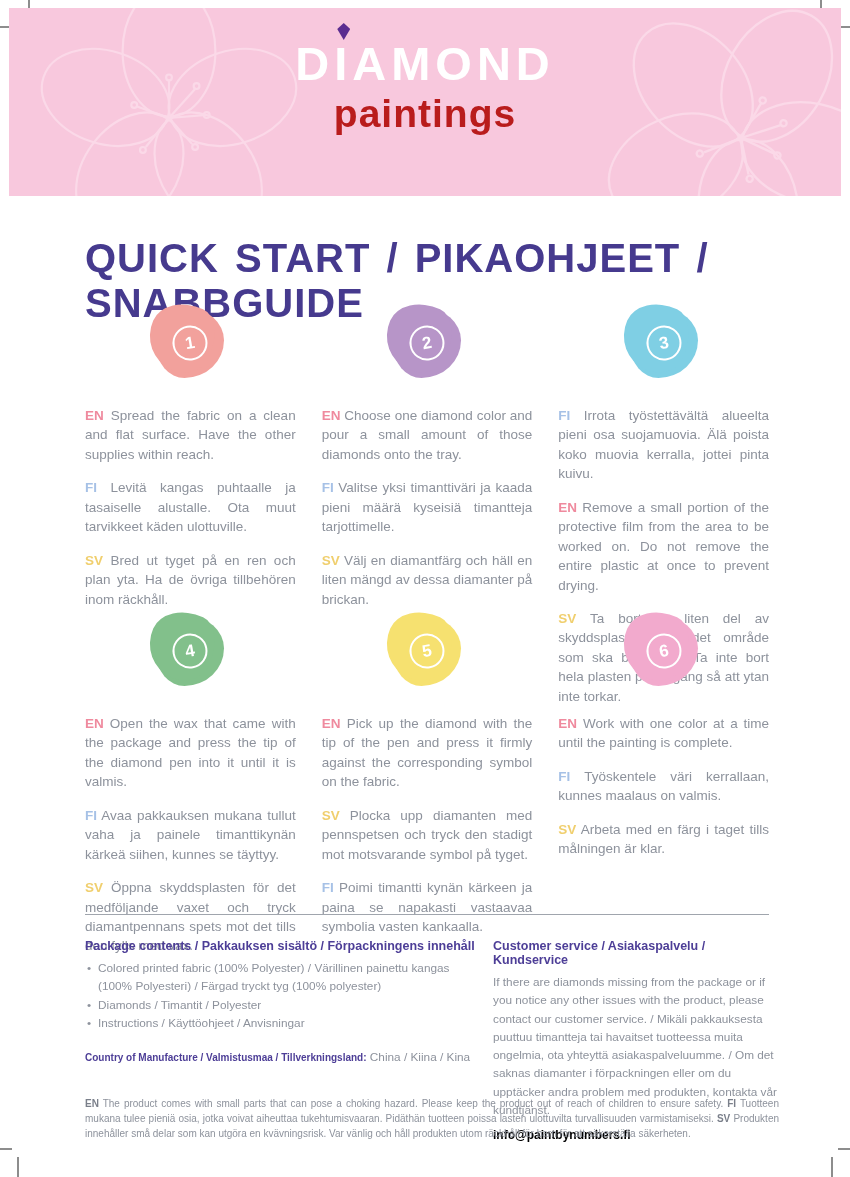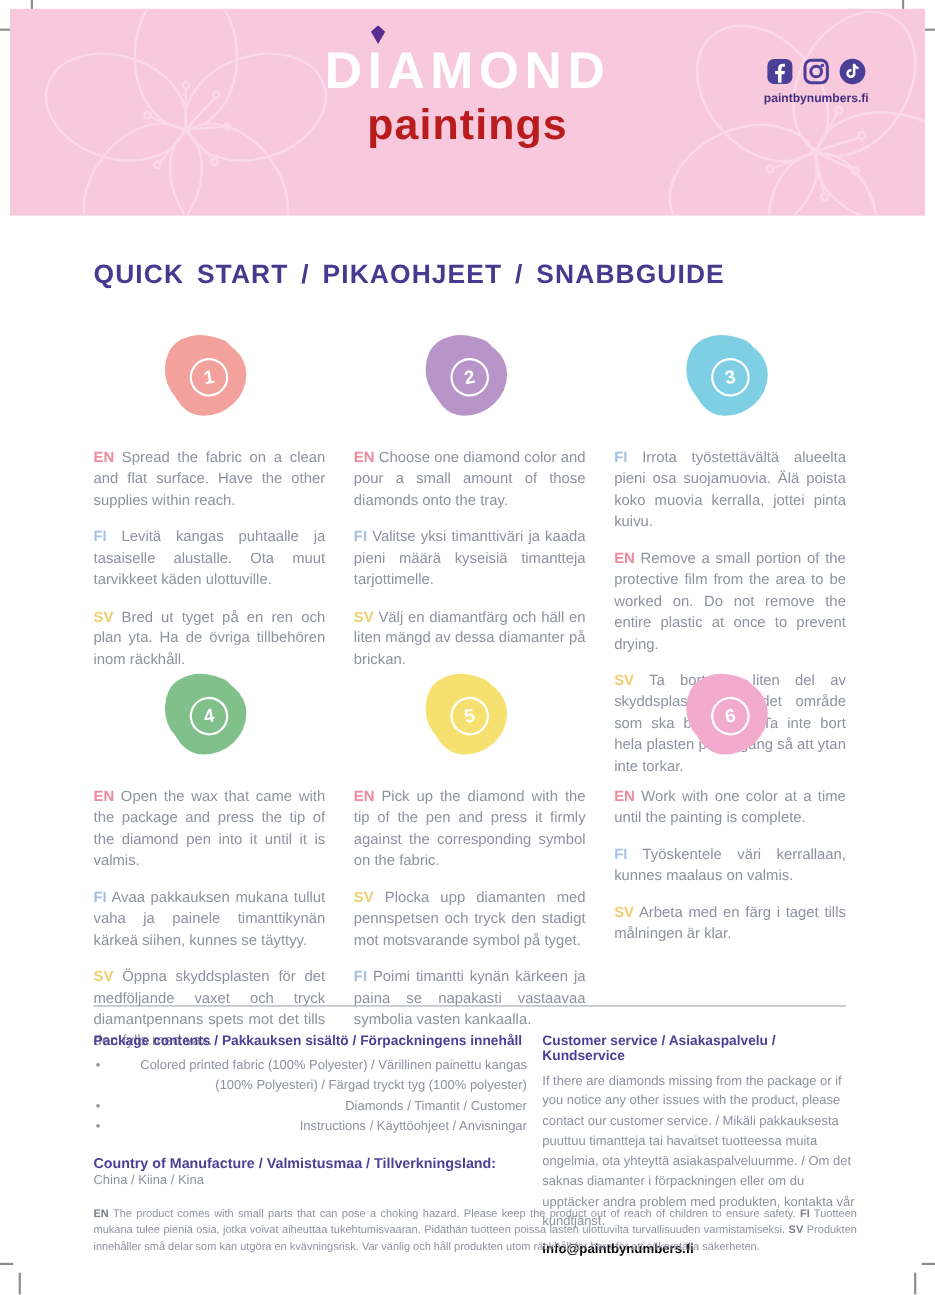--- a/index.html
+++ b/index.html
@@ -31,21 +31,21 @@
                 width:13px;height:17px;background:#5b2d90;
                 clip-path:polygon(50% 0,100% 35%,50% 100%,0 35%);}
   .logo-sub{margin-top:6px;font-size:39px;font-weight:600;letter-spacing:1px;color:#b91c1c;line-height:1.1;}
 
   .social{position:absolute;top:44px;right:40px;width:118px;text-align:center;}
   .social-icons{display:flex;justify-content:center;gap:7px;}
   .sicon{width:26px;height:26px;display:block;cursor:pointer;}
   .social-site{margin-top:6px;font-size:11px;font-weight:700;color:#43317f;}
 
   
-  .page-title{position:absolute;left:85px;top:236px;font-size:24px;font-weight:800;
+  .page-title{position:absolute;left:85px;top:236px;font-size:40px;font-weight:800;
               color:#463a8e;letter-spacing:1px;word-spacing:4px;}
 
   
   .steps-row{position:absolute;left:85px;width:684px;display:grid;
              grid-template-columns:1fr 1fr 1fr;column-gap:26px;}
   .steps-row.row1{top:302px;}
   .steps-row.row2{top:610px;}
   .step-badge-wrap{height:98px;display:flex;justify-content:center;align-items:flex-start;padding-top:6px;}
   .step-badge{position:relative;width:68px;height:70px;
               border-radius:46% 54% 58% 42% / 52% 46% 54% 48%;}
@@ -60,25 +60,25 @@
   .lang{font-weight:700;margin-top:16px;}
   .lang-en{color:#ef8a9e;}
   .lang-fi{color:#a6c1e6;}
   .lang-sv{color:#f0cf6e;}
 
   
   .divider{position:absolute;left:85px;top:914px;width:684px;height:1px;background:#a0a5ad;}
   .bottom{position:absolute;left:85px;top:939px;width:692px;display:grid;
           grid-template-columns:394px 1fr;column-gap:14px;}
   .b-head{font-size:12.5px;font-weight:700;color:#4d3e97;margin:0 0 6px;}
-  .pkg-list{list-style:none;margin:0;padding:0;font-size:11.8px;color:#8d929c;line-height:1.55;text-align:right;}
+  .pkg-list{list-style:none;margin:0;padding:0;font-size:11.8px;color:#8d929c;line-height:1.55;}
   .pkg-list li{position:relative;padding-left:13px;}
   .pkg-list li::before{content:"\2022";position:absolute;left:2px;}
   .manufacture{margin:18px 0 0;font-size:11.8px;color:#8d929c;}
-  .manufacture b{color:#4d3e97;font-size:13px;}
+  .manufacture b{color:#4d3e97;font-size:10px;}
   .cs-body{font-size:11.8px;color:#8d929c;line-height:1.55;margin:0;}
   .cs-email{margin:9px 0 0;font-size:12px;font-weight:700;color:#000000;cursor:pointer;}
 
   .footer-note{position:absolute;left:85px;top:1086px;width:694px;font-size:10px;
                line-height:1.5;color:#8d929c;text-align:justify;}
   .footer-note b{color:#7a7f8a;}
 </style>
 </head>
 <body>
 
@@ -144,38 +144,20 @@
         <span>D</span>
         <span class="logo-i-wrap">
           <span class="logo-diamond"></span>
           <span>I</span>
         </span>
         <span>AMOND</span>
       </div>
       <div class="logo-sub">paintings</div>
     </div>
 
-    <div class="social">
-      <div class="social-icons">
-        <svg class="sicon" viewBox="0 0 24 24">
-          <rect x="1.5" y="1.5" width="21" height="21" rx="5.5" fill="#4a3e96"></rect>
-          <path fill="#ffffff" d="M13.4 21.5v-7.1h2.44l.37-2.84h-2.81V9.45c0-.82.23-1.38 1.4-1.38h1.5V5.53c-.26-.03-1.15-.11-2.19-.11-2.17 0-3.65 1.32-3.65 3.75v2.38H8v2.84h2.46v7.11h2.94z"></path>
-        </svg>
-        <svg class="sicon" viewBox="0 0 24 24">
-          <rect x="2.6" y="2.6" width="18.8" height="18.8" rx="5.2" fill="none" stroke="#4a3e96" stroke-width="2.5"></rect>
-          <circle cx="12" cy="12" r="4.5" fill="none" stroke="#4a3e96" stroke-width="2.5"></circle>
-          <circle cx="17.2" cy="6.9" r="1.5" fill="#4a3e96"></circle>
-        </svg>
-        <svg class="sicon" viewBox="0 0 24 24">
-          <circle cx="12" cy="12" r="10.8" fill="#4a3e96"></circle>
-          <path fill="#ffffff" d="M15.7 7.6c-.72-.46-1.2-1.25-1.3-2.1h-2.1v8.1c0 .92-.75 1.67-1.67 1.67s-1.67-.75-1.67-1.67.75-1.67 1.67-1.67c.17 0 .34.03.5.08V9.84c-.16-.02-.33-.04-.5-.04a3.83 3.83 0 1 0 3.83 3.8v-4.3c.76.52 1.67.82 2.62.82V8.05c-.5 0-.97-.16-1.38-.45z"></path>
-        </svg>
-      </div>
-      <div class="social-site">paintbynumbers.fi</div>
-    </div>
   </div>
 
   <div class="page-title">QUICK START / PIKAOHJEET / SNABBGUIDE</div>
 
   <div class="steps-row row1">
     <div class="step-card">
       <div class="step-badge-wrap">
         <div class="step-badge" style="background-color: rgb(242, 161, 156);">
           <span class="step-num">1</span>
         </div>
@@ -239,21 +221,21 @@
     </div>
   </div>
 
   <div class="divider"></div>
 
   <div class="bottom">
     <div class="pkg-col">
       <p class="b-head">Package contents / Pakkauksen sisältö / Förpackningens innehåll</p>
       <ul class="pkg-list">
         <li>Colored printed fabric (100% Polyester)  / Värillinen painettu kangas (100% Polyesteri) / Färgad tryckt tyg (100% polyester)</li>
-        <li>Diamonds / Timantit / Customer</li>
+        <li>Diamonds / Timantit / Polyester</li>
         <li>Instructions / Käyttöohjeet / Anvisningar</li>
       </ul>
       <p class="manufacture"><b>Country of Manufacture / Valmistusmaa / Tillverkningsland:</b> <span>China / Kiina / Kina</span></p>
     </div>
     <div class="cs-col">
       <p class="b-head">Customer service / Asiakaspalvelu / Kundservice</p>
       <p class="cs-body">If there are diamonds missing from the package or if you notice any other issues with the product, please contact our customer service. / Mikäli pakkauksesta puuttuu timantteja tai havaitset tuotteessa muita ongelmia, ota yhteyttä asiakaspalveluumme. / Om det saknas diamanter i förpackningen eller om du upptäcker andra problem med produkten, kontakta vår kundtjänst.</p>
       <p class="cs-email">info@paintbynumbers.fi</p>
     </div>
   </div>

